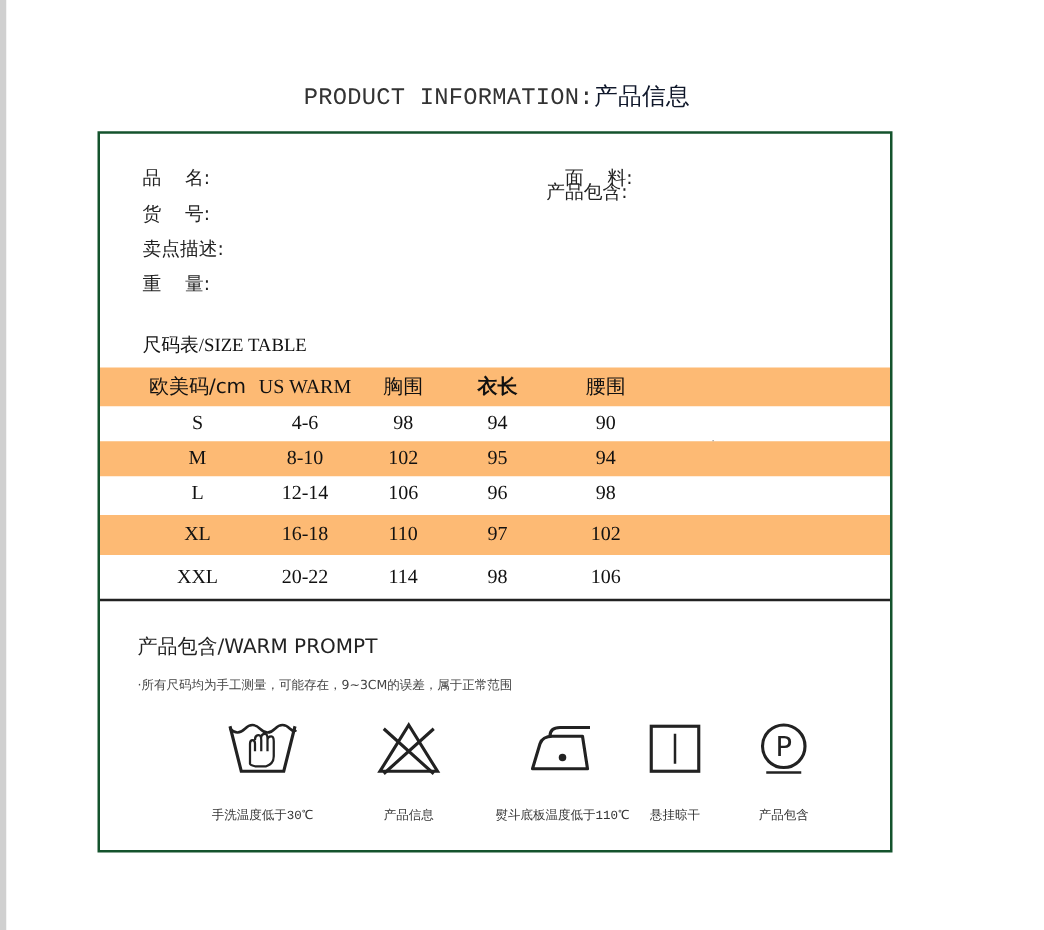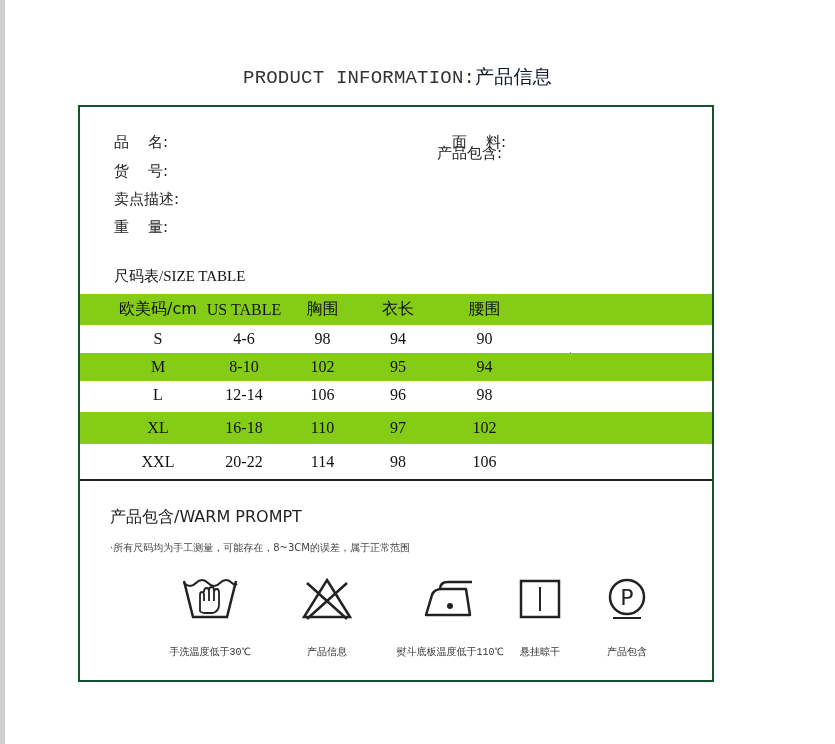--- a/index.html
+++ b/index.html
@@ -22,21 +22,21 @@
   .info-label {
     position: absolute; font-family: "DejaVu Sans", sans-serif; font-size: 15px; color: #222;
     white-space: pre;
   }
   .size-title {
     position: absolute; left: 34px; top: 160px; font-size: 15px;
     font-family: "Liberation Serif", serif;
   }
   .size-title .cn { font-family: Liberation Mono, monospace; }
   .row { position: absolute; left: 0; width: 632px; }
-  .row.gray { background: #84cc16; }
+  .row.gray { background: #fdba74; }
   .cell {
     position: absolute; top: 0; height: 100%; display: flex; align-items: center; justify-content: center;
     font-family: "Liberation Serif", serif; font-size: 16px; color: #111;
   }
   .hdr .cell { font-size: 16px; }
   .hdr .cell .cn, .cn-sans { font-family: "DejaVu Sans", sans-serif; }
   .divider { position: absolute; left: 0; top: 372px; width: 632px; height: 1.5px; background: #222; }
   .warm-title {
     position: absolute; left: 30px; top: 400px; font-family: "DejaVu Sans", sans-serif; font-size: 16px; color: #222;
   }
@@ -67,25 +67,25 @@
   <div class="info-label" style="left:357px; top:37px;">产品包含:</div>
 
   <div class="size-title">
     <span class="cn">尺码表</span><span>/SIZE TABLE</span>
   </div>
 
   <div class="row gray hdr" style="top:187px; height:31px;">
     <div class="cell" style="left:18px; width:120px;">
         <span class="cn">欧美码/cm</span>
       </div>
-    <div class="cell" style="left:124px; width:80px;">US TABLE</div>
+    <div class="cell" style="left:124px; width:80px;">US WARM</div>
     <div class="cell" style="left:210px; width:65px;">
         <span class="cn">胸围</span>
       </div>
-    <div class="cell" style="left:288px; width:60px;">
+    <div class="cell" style="left:288px; width:60px;font-weight:bold;">
         <span class="cn">衣长</span>
       </div>
     <div class="cell" style="left:372px; width:65px;">
         <span class="cn">腰围</span>
       </div>
   </div>
 
   <div class="row" style="top:218px; height:28px;">
     <div class="cell" style="left:48px; width:60px;">S</div>
     <div class="cell" style="left:124px; width:80px;">4-6</div>
@@ -124,21 +124,21 @@
     <div class="cell" style="left:210px; width:65px;">114</div>
     <div class="cell" style="left:288px; width:60px;">98</div>
     <div class="cell" style="left:372px; width:65px;">106</div>
   </div>
 
   <div class="dot"></div>
 
   <div class="divider"></div>
 
   <div class="warm-title">产品包含/WARM PROMPT</div>
-  <div class="warm-note">·所有尺码均为手工测量，可能存在，8~3CM的误差，属于正常范围</div>
+  <div class="warm-note">·所有尺码均为手工测量，可能存在，9~3CM的误差，属于正常范围</div>
 
   <div class="care" style="left:65px;">
     <svg width="60" height="44" viewBox="0 0 60 44">
       <path d="M4 4 L13 40 L47 40 L56 4" fill="none" stroke="#222" stroke-width="2.5"></path>
       <path d="M4 6 Q10 12 16 6 Q22 0 28 6 Q34 12 40 6 Q46 0 52 6 Q55 9 57 7" fill="none" stroke="#222" stroke-width="2"></path>
       <path d="M20 34 L20 18 Q20 15 22 15 Q24 15 24 18 L24 24 M24 15 Q24 11 27 11 Q29 11 29 15 L29 24 M29 13 Q29 10 32 10 Q34 10 34 14 L34 24 M34 15 Q34 12 37 12 Q39 12 39 16 L39 28 Q39 34 33 36 L24 36 Q20 35 20 34" fill="none" stroke="#222" stroke-width="1.8" stroke-linejoin="round"></path>
     </svg>
     <div class="care-label">手洗温度低于30℃</div>
   </div>
 

